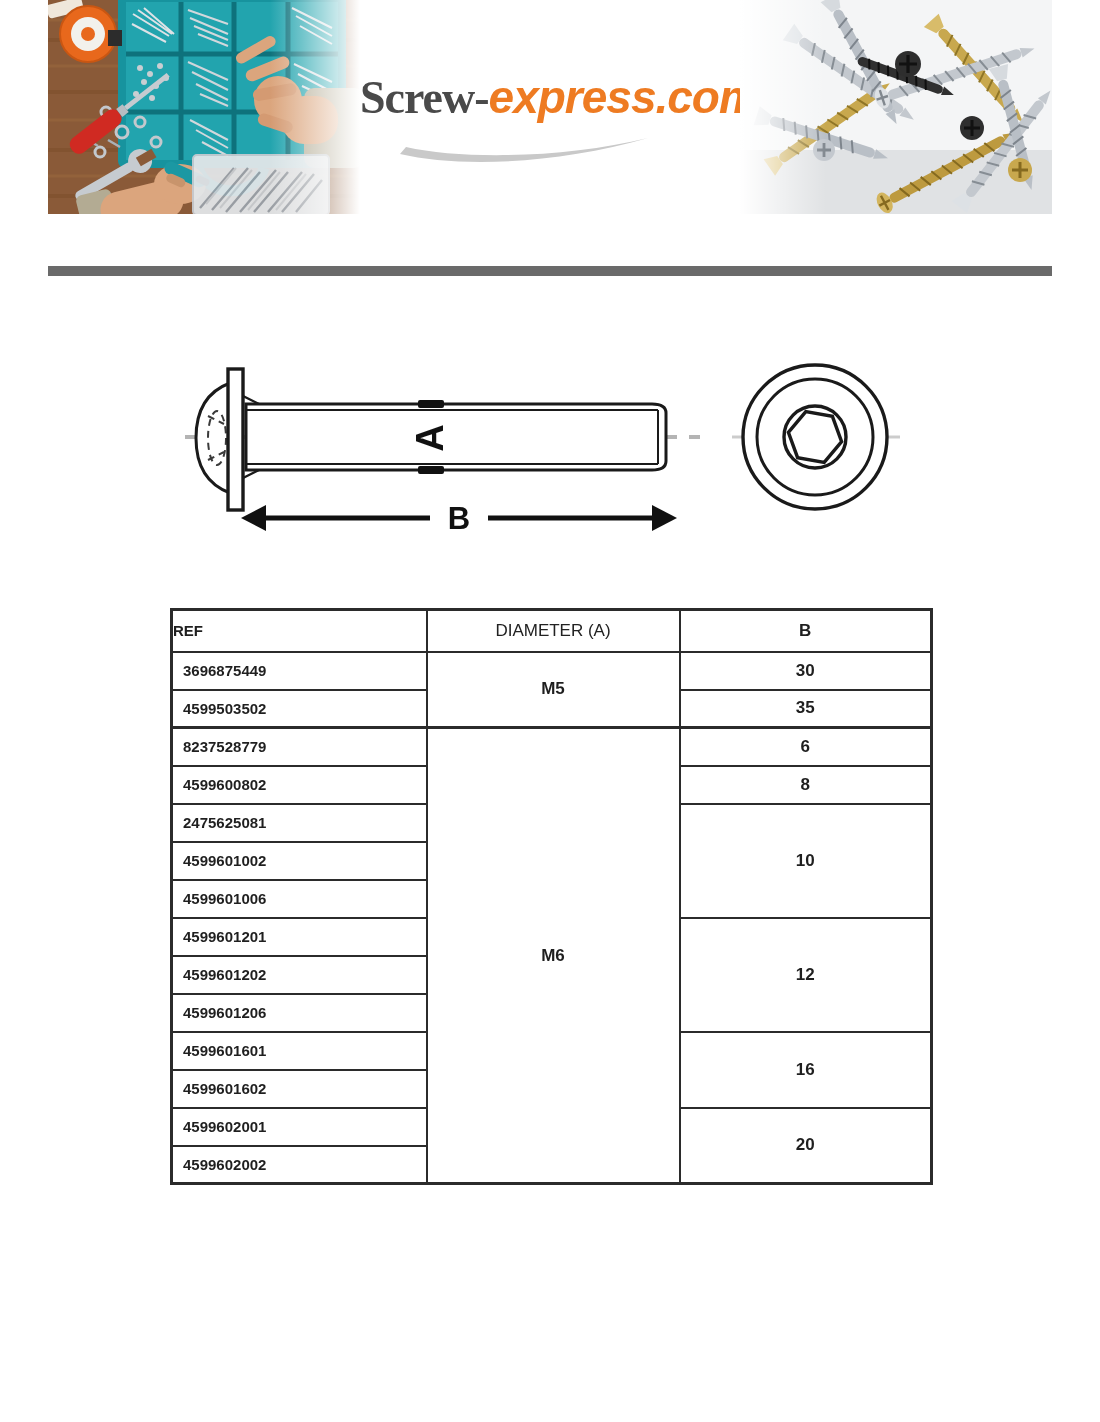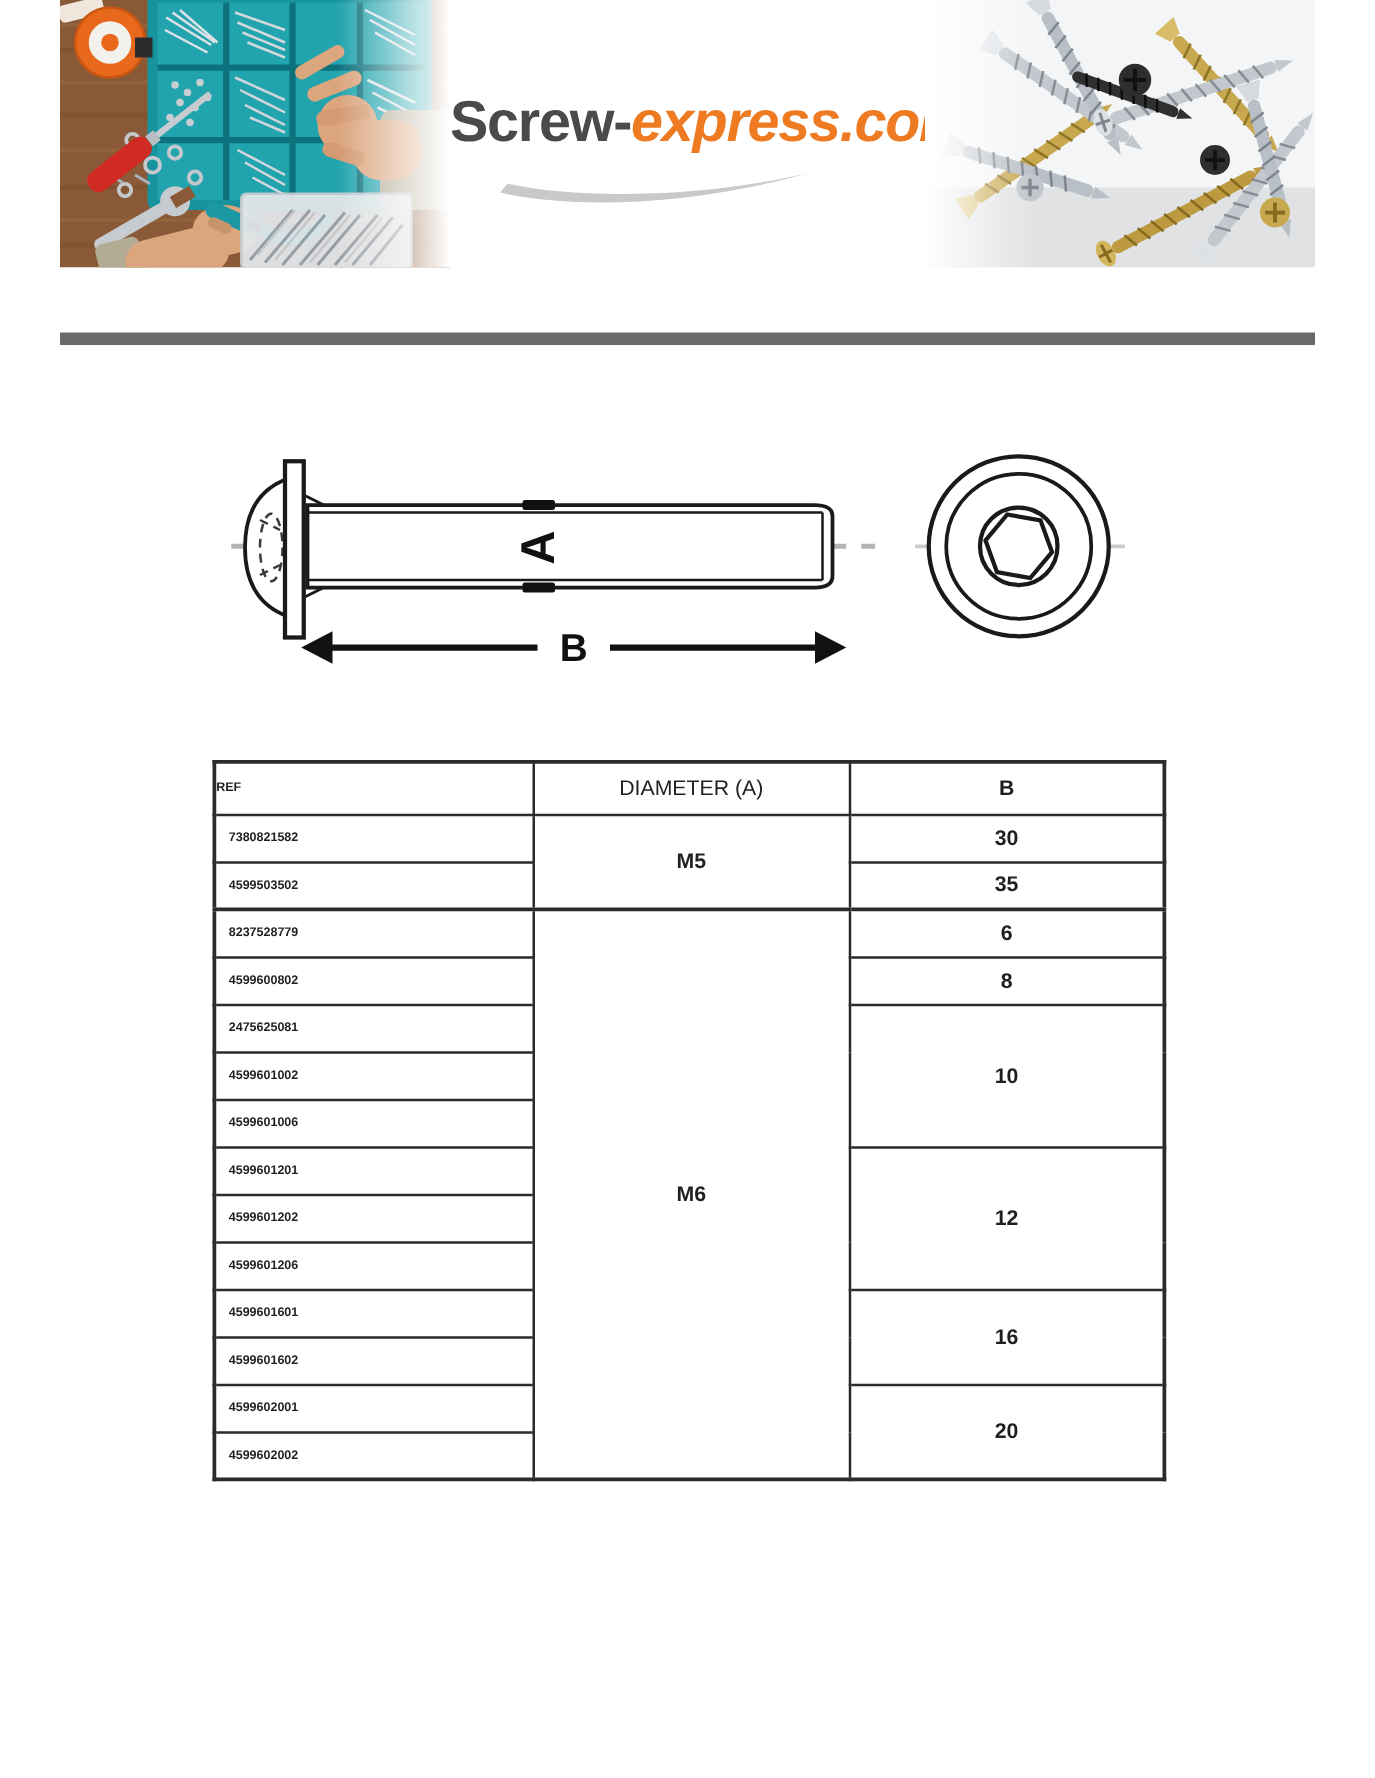--- a/index.html
+++ b/index.html
@@ -7,21 +7,21 @@
         font-family:"Liberation Sans",sans-serif;}
 
   
   .photo{position:absolute;top:0;height:214px;width:312px;display:block;}
   .photo-left{left:48px;}
   .photo-right{left:740px;}
 
   
   .logo{position:absolute;left:360px;top:70px;width:380px;height:110px;text-align:center;
         font-size:46px;font-weight:bold;letter-spacing:-1px;white-space:nowrap;}
-  .logo-1{color:var(--brand_text_gray);}
+  .logo-1{color:var(--brand_text_gray);font-family:Liberation Serif, serif;}
   .logo-2{color:var(--brand_orange);font-style:italic;}
   .swoosh{position:absolute;left:38px;top:66px;width:252px;height:34px;}
   .swoosh-path{fill:var(--swoosh_gray);}
 
   
   .banner{position:absolute;left:48px;top:214px;width:1004px;height:52px;background:var(--banner_orange);
           display:flex;align-items:center;justify-content:center;}
   .banner span{color:#fff;font-weight:bold;font-size:46px;letter-spacing:0;
                display:inline-block;transform:scale(0.78,1.07);}
   .divider{position:absolute;left:48px;top:266px;width:1004px;height:10px;background:var(--divider_gray);}
@@ -32,21 +32,21 @@
   .fillw{fill:#ffffff;}
   .cl{stroke:var(--centerline_gray);}
   .dimtext{font-family:"Liberation Sans",sans-serif;font-weight:bold;fill:#111;}
 
   
   table.spec{position:absolute;left:170px;top:608px;width:760px;border-collapse:collapse;
              table-layout:fixed;border:3px solid var(--table_border);color:var(--text_dark);}
   .spec th,.spec td{border:2px solid var(--table_border);overflow:hidden;padding:0;}
   .spec thead tr{height:42px;}
   .spec tbody tr{height:38px;}
-  .th-ref,td.ref-cell{text-align:left;padding-left:10px;font-weight:bold;font-size:10px;}
+  .th-ref,td.ref-cell{text-align:left;padding-left:10px;font-weight:bold;font-size:15px;}
   .th-diameter{font-weight:normal;font-size:17px;text-align:center;color:#222;}
   .th-b{font-weight:bold;font-size:17px;text-align:center;}
   td.diameter-cell,td.length-cell{text-align:center;font-weight:bold;font-size:17px;}
   tr.section-start td{border-top:3px solid var(--table_border);}
 
   
   .footer{position:absolute;left:48px;top:1384px;width:1004px;height:38px;background:var(--footer_gray);
           display:flex;align-items:center;justify-content:flex-end;padding-right:50px;box-sizing:border-box;}
   .footer span{color:#fff;font-weight:bold;font-size:25px;display:inline-block;
                transform:scale(0.88,1.1);transform-origin:right center;}
@@ -294,21 +294,21 @@
       </colgroup>
     <thead>
       <tr>
         <th class="th-ref">REF</th>
         <th class="th-diameter">DIAMETER (A)</th>
         <th class="th-b">B</th>
       </tr>
     </thead>
     <tbody>
         <tr>
-          <td class="ref-cell">7380821582</td>
+          <td class="ref-cell">3696875449</td>
           <td class="diameter-cell" rowspan="2">M5</td>
           <td class="length-cell" rowspan="1">30</td>
         </tr>
         <tr>
           <td class="ref-cell">4599503502</td>
           <td class="length-cell" rowspan="1">35</td>
         </tr>
         <tr class="section-start">
           <td class="ref-cell">8237528779</td>
           <td class="diameter-cell" rowspan="12">M6</td>

